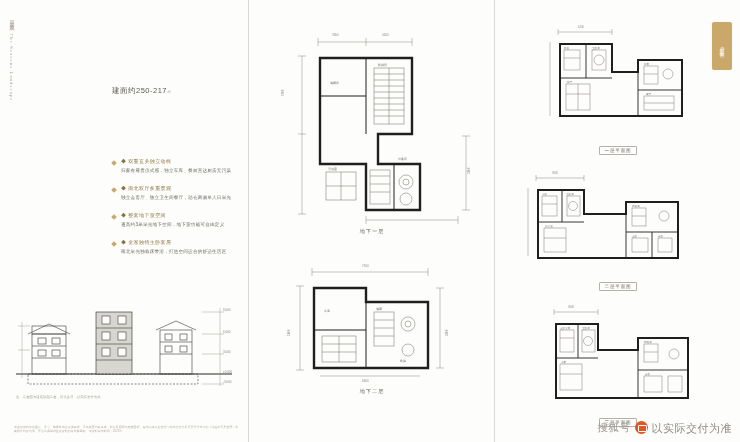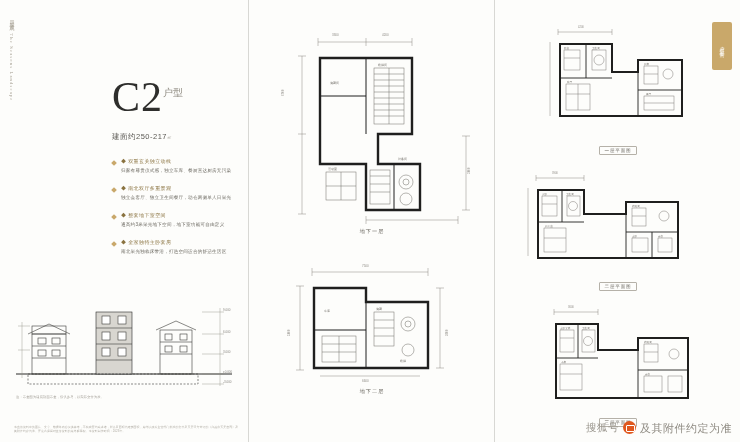--- a/index.html
+++ b/index.html
@@ -110,23 +110,20 @@
 
   <div class="left">
 
     <div class="vert-label">
       <span class="cn">四季景观</span>
       &nbsp;&nbsp;
       <span>The Seasons Landscape</span>
     </div>
 
     <div class="title-block">
-      <div class="title-main">
-        <span>C2</span><span class="sub">户型</span>
-      </div>
       <div class="title-area">
         <span>建面约250-217</span><span class="unit">㎡</span>
       </div>
     </div>
 
     <div class="features">
       <div class="feat">
         <div class="feat-h">◆ 双重玄关独立动线</div>
         <div class="feat-b">归家有尊贵仪式感，独立车库、餐厨直达厨房无污染</div>
       </div>
@@ -479,17 +476,17 @@
         </g>
       </svg>
     </div>
     <div class="rcap" style="left:0;width:244px;top:418px;">
       <span class="box">三层平面图</span>
     </div>
 
     <div class="watermark">
       <span class="wm-pre">搜狐号</span>
       <span class="wm-logo"></span>
-      <span>及其附件约定为准</span>
+      <span>以实际交付为准</span>
     </div>
   </div>
 
 </div>
 
 </body></html>

